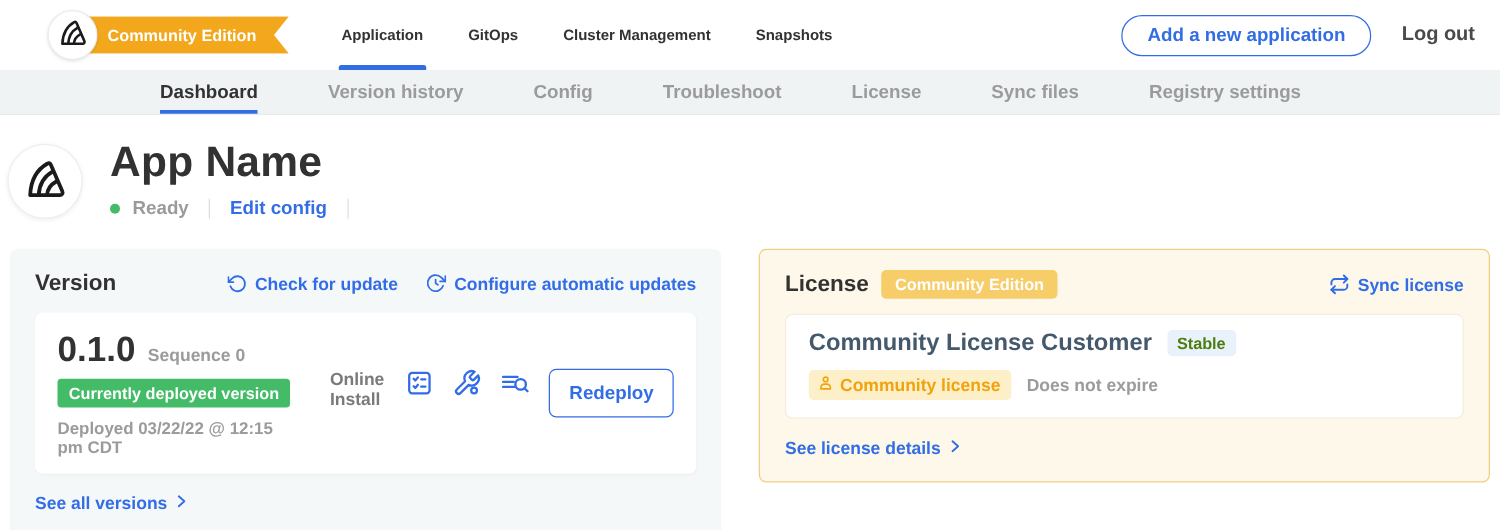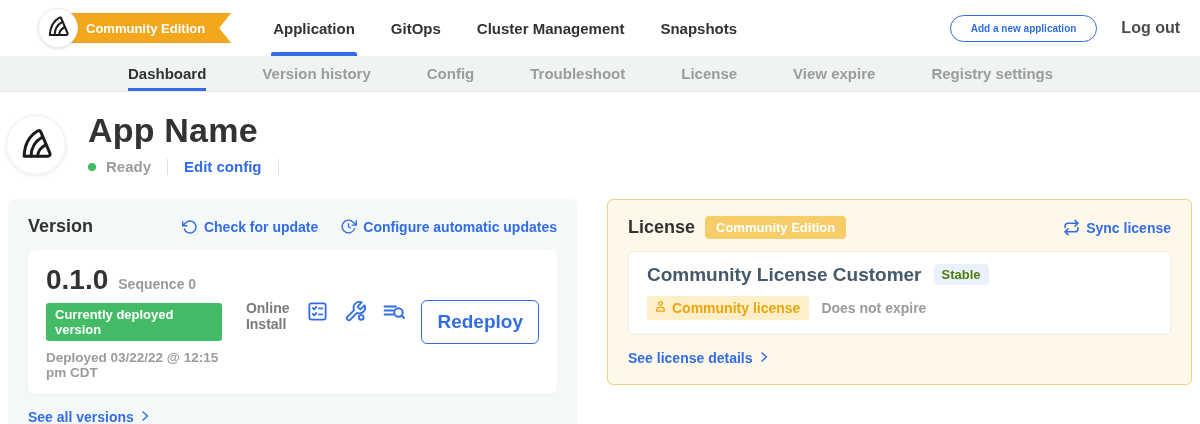--- a/index.html
+++ b/index.html
@@ -23,31 +23,31 @@
     padding: 0 26px 0 26px; margin-left: -18px;
     clip-path: polygon(0 0, 100% 0, calc(100% - 12px) 50%, 100% 100%, 0 100%);
   }
   .logo-circle {
     width: 40px; height: 40px; border-radius: 50%; background: #fff;
     border: 1px solid #ececec; box-shadow: 0 1px 3px rgba(0,0,0,.12);
     display: flex; align-items: center; justify-content: center; z-index: 2; position: relative;
   }
   .top-tabs { display: flex; align-items: center; gap: 36px; margin-left: 42px; height: 100%; }
   .top-tab {
-    font-size: 15px; font-weight: bold; color: #323232; height: 100%;
+    font-size: 12px; font-weight: bold; color: #323232; height: 100%;
     display: flex; align-items: center; position: relative; cursor: pointer;
   }
   .top-tab.active::after {
     content: ""; position: absolute; left: -2px; right: -2px; bottom: 0; height: 4px;
     background: #326DE6; border-radius: 2px 2px 0 0;
   }
   .topbar-right { margin-left: auto; display: flex; align-items: center; gap: 24px; margin-right: 20px; }
   .btn-pill {
     border: 1.5px solid #326DE6; color: #326DE6; background: #fff;
-    font-size: 10px; font-weight: bold; border-radius: 17px; padding: 7px 20px;
+    font-size: 15px; font-weight: bold; border-radius: 17px; padding: 7px 20px;
     font-family: inherit; cursor: pointer;
   }
   .logout { font-size: 16px; font-weight: bold; color: #4A4A4A; cursor: pointer; }
 
   
   .subnav {
     height: 36px; background: #F0F3F3; border-bottom: 1px solid #E6EAEA;
     display: flex; align-items: center; gap: 56px; padding-left: 128px;
   }
   .subnav-item {
@@ -99,21 +99,21 @@
   .badge-green {
     display: inline-block; margin-top: 7px; background: #44BB66; color: #fff;
     font-size: 13px; font-weight: bold; padding: 4px 9px; border-radius: 3px;
   }
   .deployed-at { margin-top: 9px; font-size: 13.5px; font-weight: bold; color: #9B9B9B; }
   .version-right { display: flex; align-items: flex-start; gap: 15px; }
   .install-type { font-size: 14px; font-weight: bold; color: #7A7A7A; margin-right: 2px; }
   .action-icon { cursor: pointer; display: flex; }
   .btn-outline {
     border: 1.5px solid #326DE6; color: #326DE6; background: #fff; font-family: inherit;
-    font-size: 19px; font-weight: bold; border-radius: 6px; padding: 10px 15px; cursor: pointer;
+    font-size: 15px; font-weight: bold; border-radius: 6px; padding: 10px 15px; cursor: pointer;
   }
   .see-link { display: inline-flex; align-items: flex-end; gap: 5px; margin-top: 15px; font-size: 14px; }
 
   .license-card {
     width: 585px; background: #FDF8E9; border: 1px solid #EFCF84; border-radius: 6px;
     padding: 16px 20px 17px 20px;
   }
   .badge-gold {
     background: #F6CD68; color: #fff; font-size: 13px; font-weight: bold;
     padding: 4px 11px; border-radius: 4px; margin-left: 10px;
@@ -166,21 +166,21 @@
       <span class="logout">Log out</span>
     </div>
   </div>
 
   <div class="subnav">
     <div class="subnav-item active">Dashboard</div>
     <div class="subnav-item">Version history</div>
     <div class="subnav-item">Config</div>
     <div class="subnav-item">Troubleshoot</div>
     <div class="subnav-item">License</div>
-    <div class="subnav-item">View expire</div>
+    <div class="subnav-item">Sync files</div>
     <div class="subnav-item">Registry settings</div>
   </div>
 
   <div class="app-header">
     <div class="app-icon-circle">
       <span>
         <svg width="38" height="38" viewBox="0 0 24 24" fill="none" stroke="#1b1b1b" stroke-width="1.9" stroke-linecap="round" stroke-linejoin="round">
           <path d="M13.3 4.3 C7.8 7.4 4.8 12.8 4.5 20.3 L19.4 20.3 C20.7 20.3 21.2 19.3 20.7 18.2 L15 5 C14.6 4.1 14 3.9 13.3 4.3 Z"></path>
           <path d="M8.8 20.3 C9.1 14.7 11.4 10.9 15.6 8.5"></path>
           <path d="M13 20.3 C13.2 17.4 14.8 15 17.7 13.4"></path>

